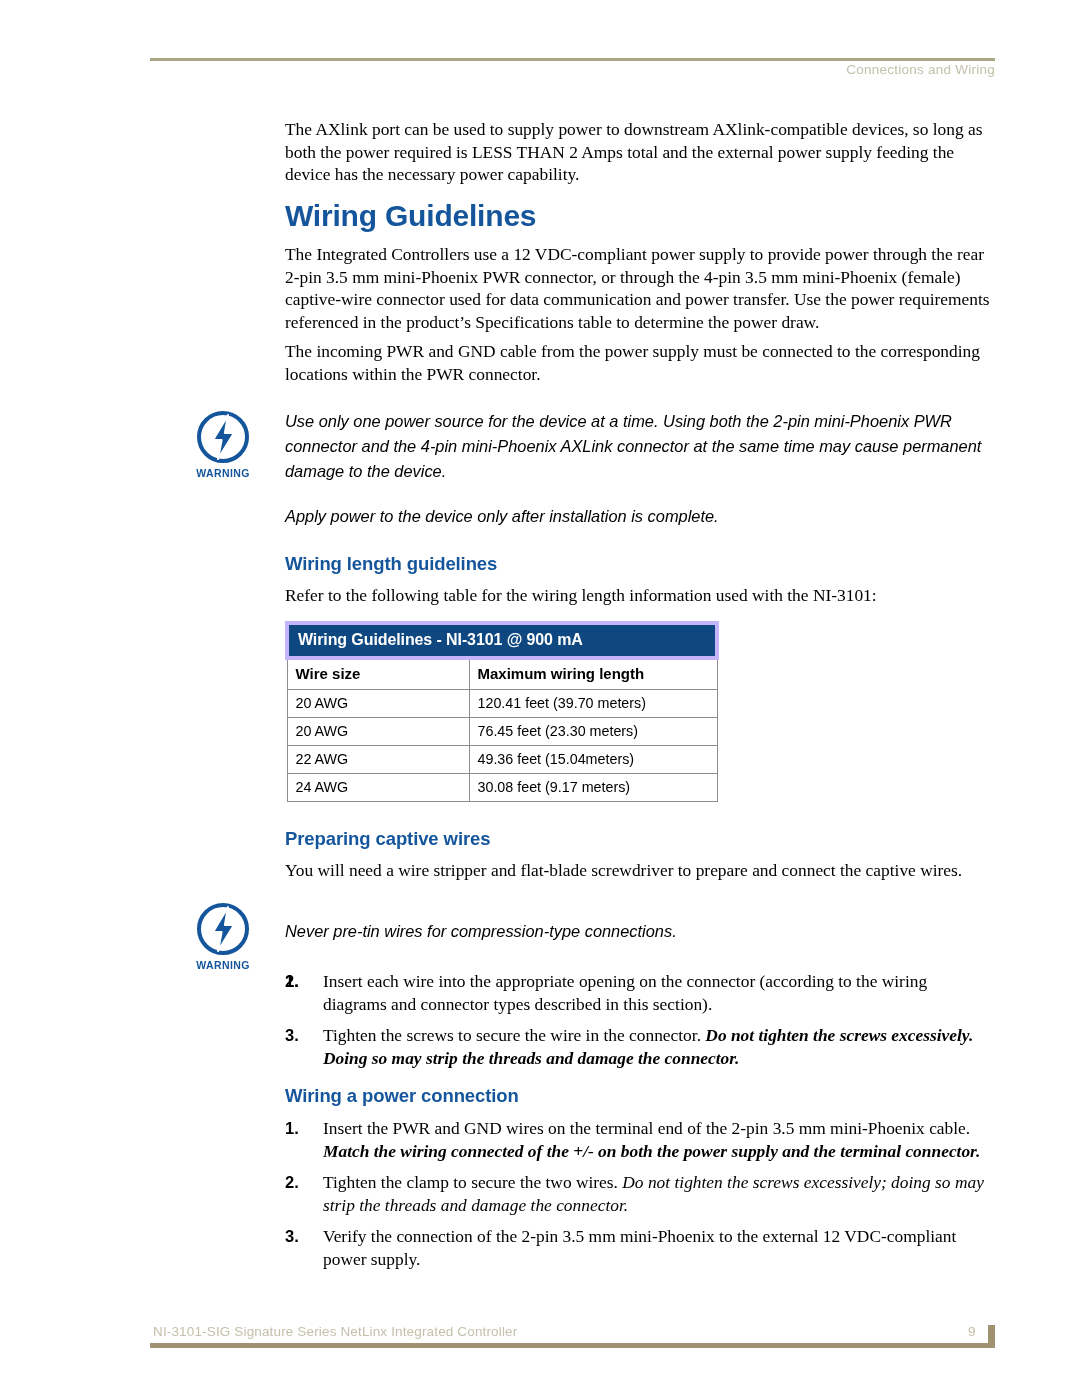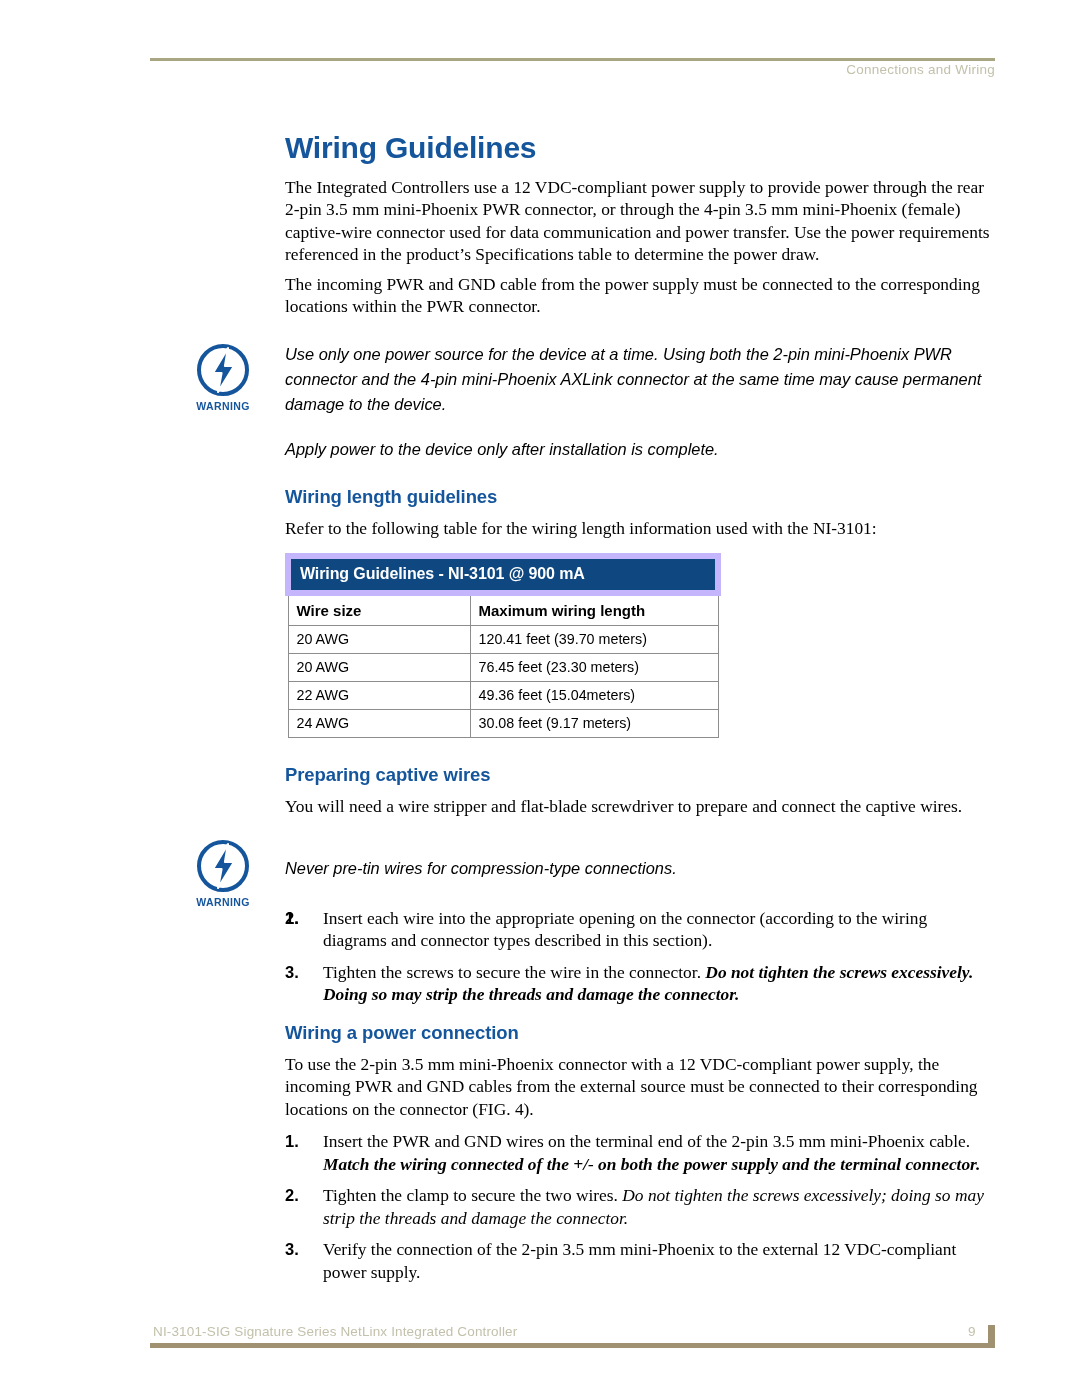--- a/index.html
+++ b/index.html
@@ -118,21 +118,21 @@
     font-size: 14.3px;
     text-align: left;
     vertical-align: middle;
     height: 20px;
   }
   .wiring-table .title-cell {
     background: #0f4880;
     color: #ffffff;
     font-weight: bold;
     font-size: 16px;
-    border: 6px solid #c4b5fd;
+    border: 4px solid #c4b5fd;
     padding: 5px 20px 6px 9px;
     letter-spacing: -0.1px;
   }
   .wiring-table .col-head {
     font-weight: bold;
     font-size: 15px;
     background: #ffffff;
     padding-top: 4px;
     padding-bottom: 5px;
   }
@@ -201,20 +201,21 @@
 </head>
 <body>
 
 <div class="page">
 
   <div class="header-rule"></div>
   <div class="header-text">Connections and Wiring</div>
 
   <div class="content">
 
+    <p class="body">The AXlink port can be used to supply power to downstream AXlink-compatible devices, so long as both the power required is LESS THAN 2 Amps total and the external power supply feeding the device has the necessary power capability.</p>
 
     <h1 class="section">Wiring Guidelines</h1>
 
     <p class="body">The Integrated Controllers use a 12 VDC-compliant power supply to provide power through the rear 2-pin 3.5 mm mini-Phoenix PWR connector, or through the 4-pin 3.5 mm mini-Phoenix (female) captive-wire connector used for data communication and power transfer. Use the power requirements referenced in the product’s Specifications table to determine the power draw.</p>
     <p class="body">The incoming PWR and GND cable from the power supply must be connected to the corresponding locations within the PWR connector.</p>
 
     <div class="warn-block" style="margin-top:24px;">
       <div class="warn-icon-wrap">
         <svg width="56" height="56" viewBox="0 0 56 56">
           <circle cx="28" cy="28" r="24" fill="none" stroke="#14559c" stroke-width="4"></circle>
@@ -281,21 +282,20 @@
       </li>
       <li>
         <span class="num">2.</span><span>Insert each wire into the appropriate opening on the connector (according to the wiring diagrams and connector types described in this section).</span>
       </li>
       <li>
         <span class="num">3.</span><span>Tighten the screws to secure the wire in the connector. </span><span class="bi">Do not tighten the screws excessively. Doing so may strip the threads and damage the connector.</span>
       </li>
     </ol>
 
     <h2 class="subsection" style="margin-top:16px;">Wiring a power connection</h2>
-    <p class="body">To use the 2-pin 3.5 mm mini-Phoenix connector with a 12 VDC-compliant power supply, the incoming PWR and GND cables from the external source must be connected to their corresponding locations on the connector (FIG. 4).</p>
 
     <ol class="steps" style="margin-top:10px;">
       <li>
         <span class="num">1.</span><span>Insert the PWR and GND wires on the terminal end of the 2-pin 3.5 mm mini-Phoenix cable. </span><span class="bi">Match the wiring connected of the +/- on both the power supply and the terminal connector.</span>
       </li>
       <li>
         <span class="num">2.</span><span>Tighten the clamp to secure the two wires. </span><span class="it">Do not tighten the screws excessively; doing so may strip the threads and damage the connector.</span>
       </li>
       <li>
         <span class="num">3.</span><span>Verify the connection of the 2-pin 3.5 mm mini-Phoenix to the external 12 VDC-compliant power supply.</span>

